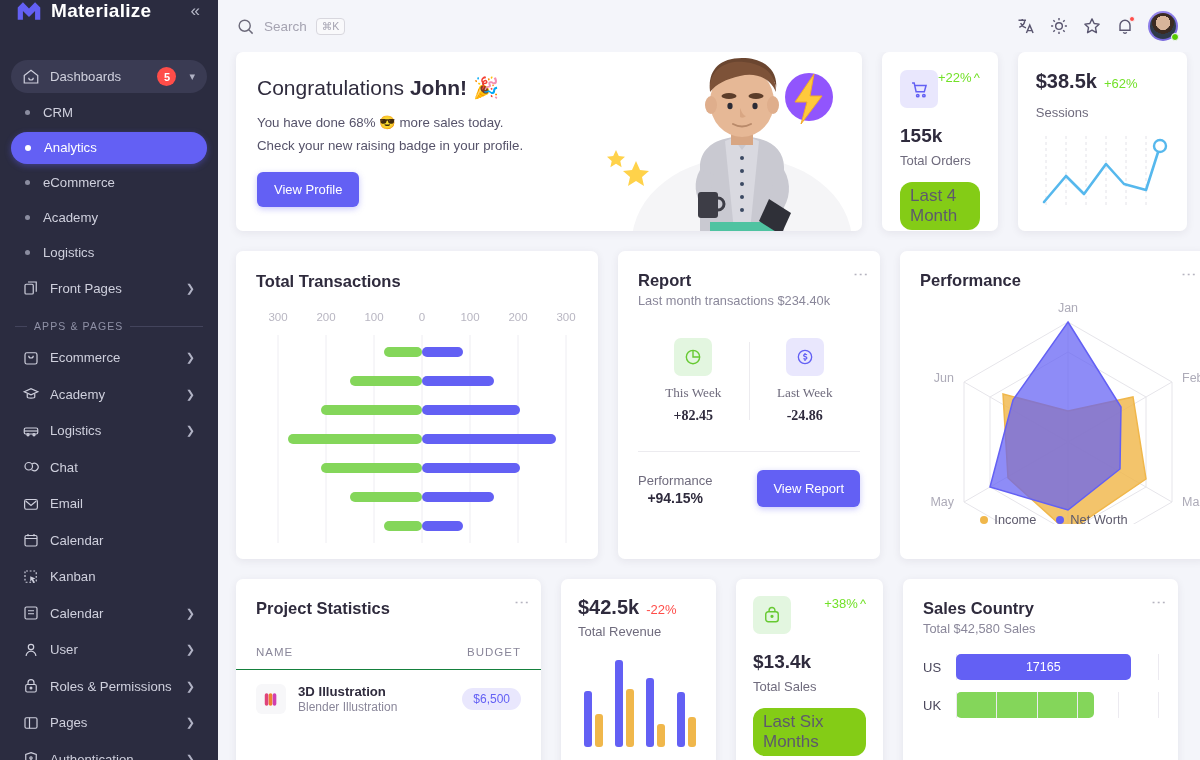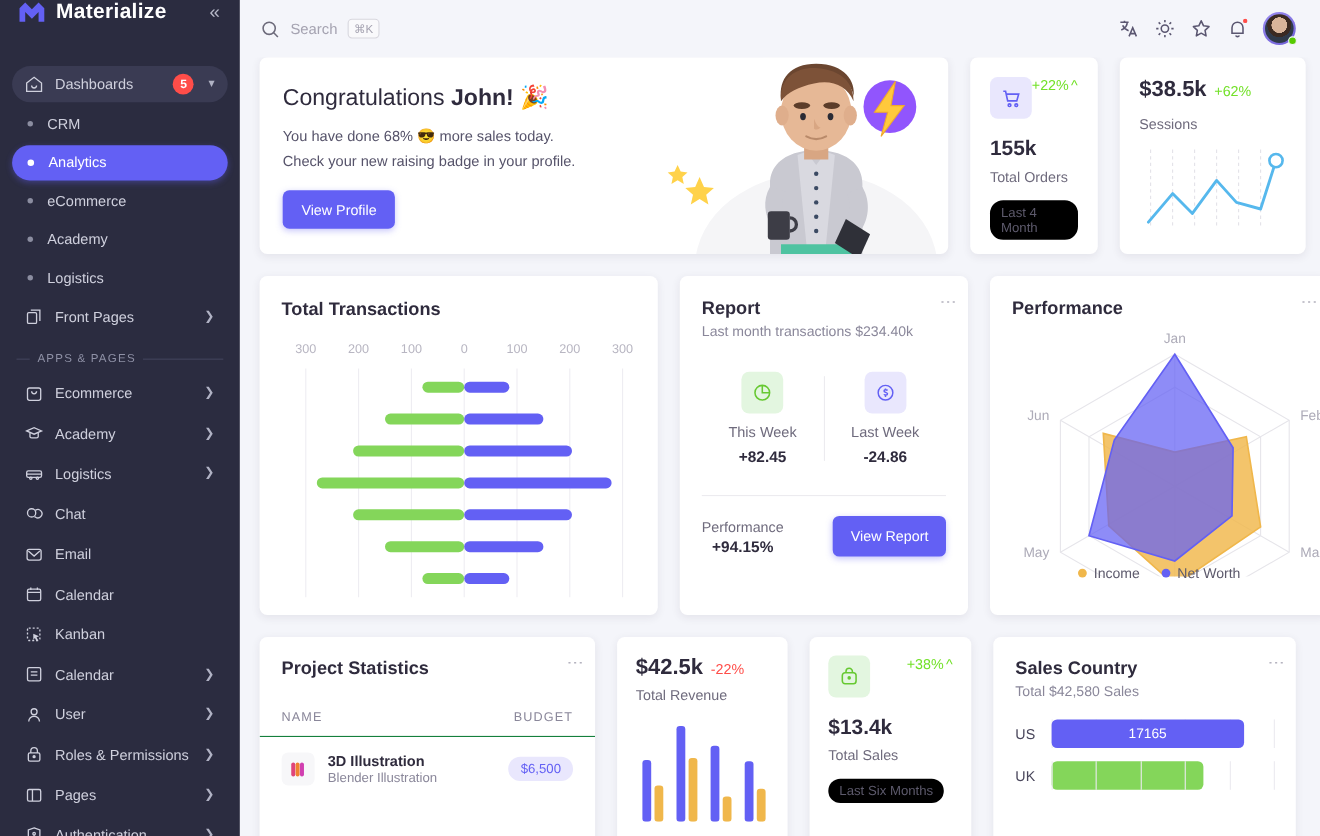--- a/index.html
+++ b/index.html
@@ -161,33 +161,33 @@
   }
   .ic-sq.violet { background: #e9e7fd; color: #6360f4; }
   .ic-sq.green { background: #e3f6e0; color: #67c932; }
   .trend { font-size: 13px; font-weight: 500; display: flex; align-items: center; gap: 2px; }
   .trend.up { color: #72e128; }
   .trend.down { color: #ff4d49; }
   .stat-head { display: flex; align-items: flex-start; justify-content: space-between; }
   .stat-num { font-size: 19px; font-weight: 700; color: #2f2b3d; margin-top: 17px; }
   .stat-lbl { font-size: 13px; color: #6f6b7d; margin-top: 6px; }
   .chip {
-    display: inline-block; background: #000000; color: #5d5a6c;
-    font-size: 12px; border-radius: 12px; padding: 4px 10px; margin-top: 14px;
+    display: inline-block; background: #84cc16; color: #5d5a6c;
+    font-size: 17px; border-radius: 12px; padding: 4px 10px; margin-top: 14px;
   }
   .big-num { font-size: 20px; font-weight: 700; color: #2f2b3d; }
   .sessions-row { display: flex; align-items: baseline; gap: 7px; }
 
   
   .tx-card { flex: 0 0 362px; height: 308px; padding: 21px 0 0 20px; }
   .rep-card { flex: 0 0 262px; height: 308px; padding: 20px 20px 0 20px; }
   .perf-card { flex: 1; height: 308px; padding: 20px 0 0 20px; }
 
   .divider-h { height: 1px; background: #ecebef; }
-  .rep-tiles { display: flex; margin-top: 30px; }
+  .rep-tiles { display: flex; margin-top: 30px; font-family: Liberation Serif, serif; }
   .rep-tile { flex: 1; display: flex; flex-direction: column; align-items: center; gap: 9px; }
   .rep-tile .t-lbl { font-size: 13.2px; color: #6f6b7d; }
   .rep-tile .t-val { font-size: 14px; font-weight: 600; color: #2f2b3d; margin-top: -2px;}
   .rep-sep { width: 1px; background: #ecebef; margin: 4px 0; }
   .rep-foot { display: flex; align-items: center; justify-content: space-between; margin-top: 18px; }
   .perf-lbl { font-size: 13px; color: #6f6b7d; text-align: center; line-height:1.5;}
   .perf-val { font-size: 14px; font-weight: 600; color: #2f2b3d; }
   .btn-report {
     background: #6360f4; color: #fff; border: none; border-radius: 6px;
     font-size: 13px; font-weight: 500; padding: 11px 16px; cursor: pointer;

